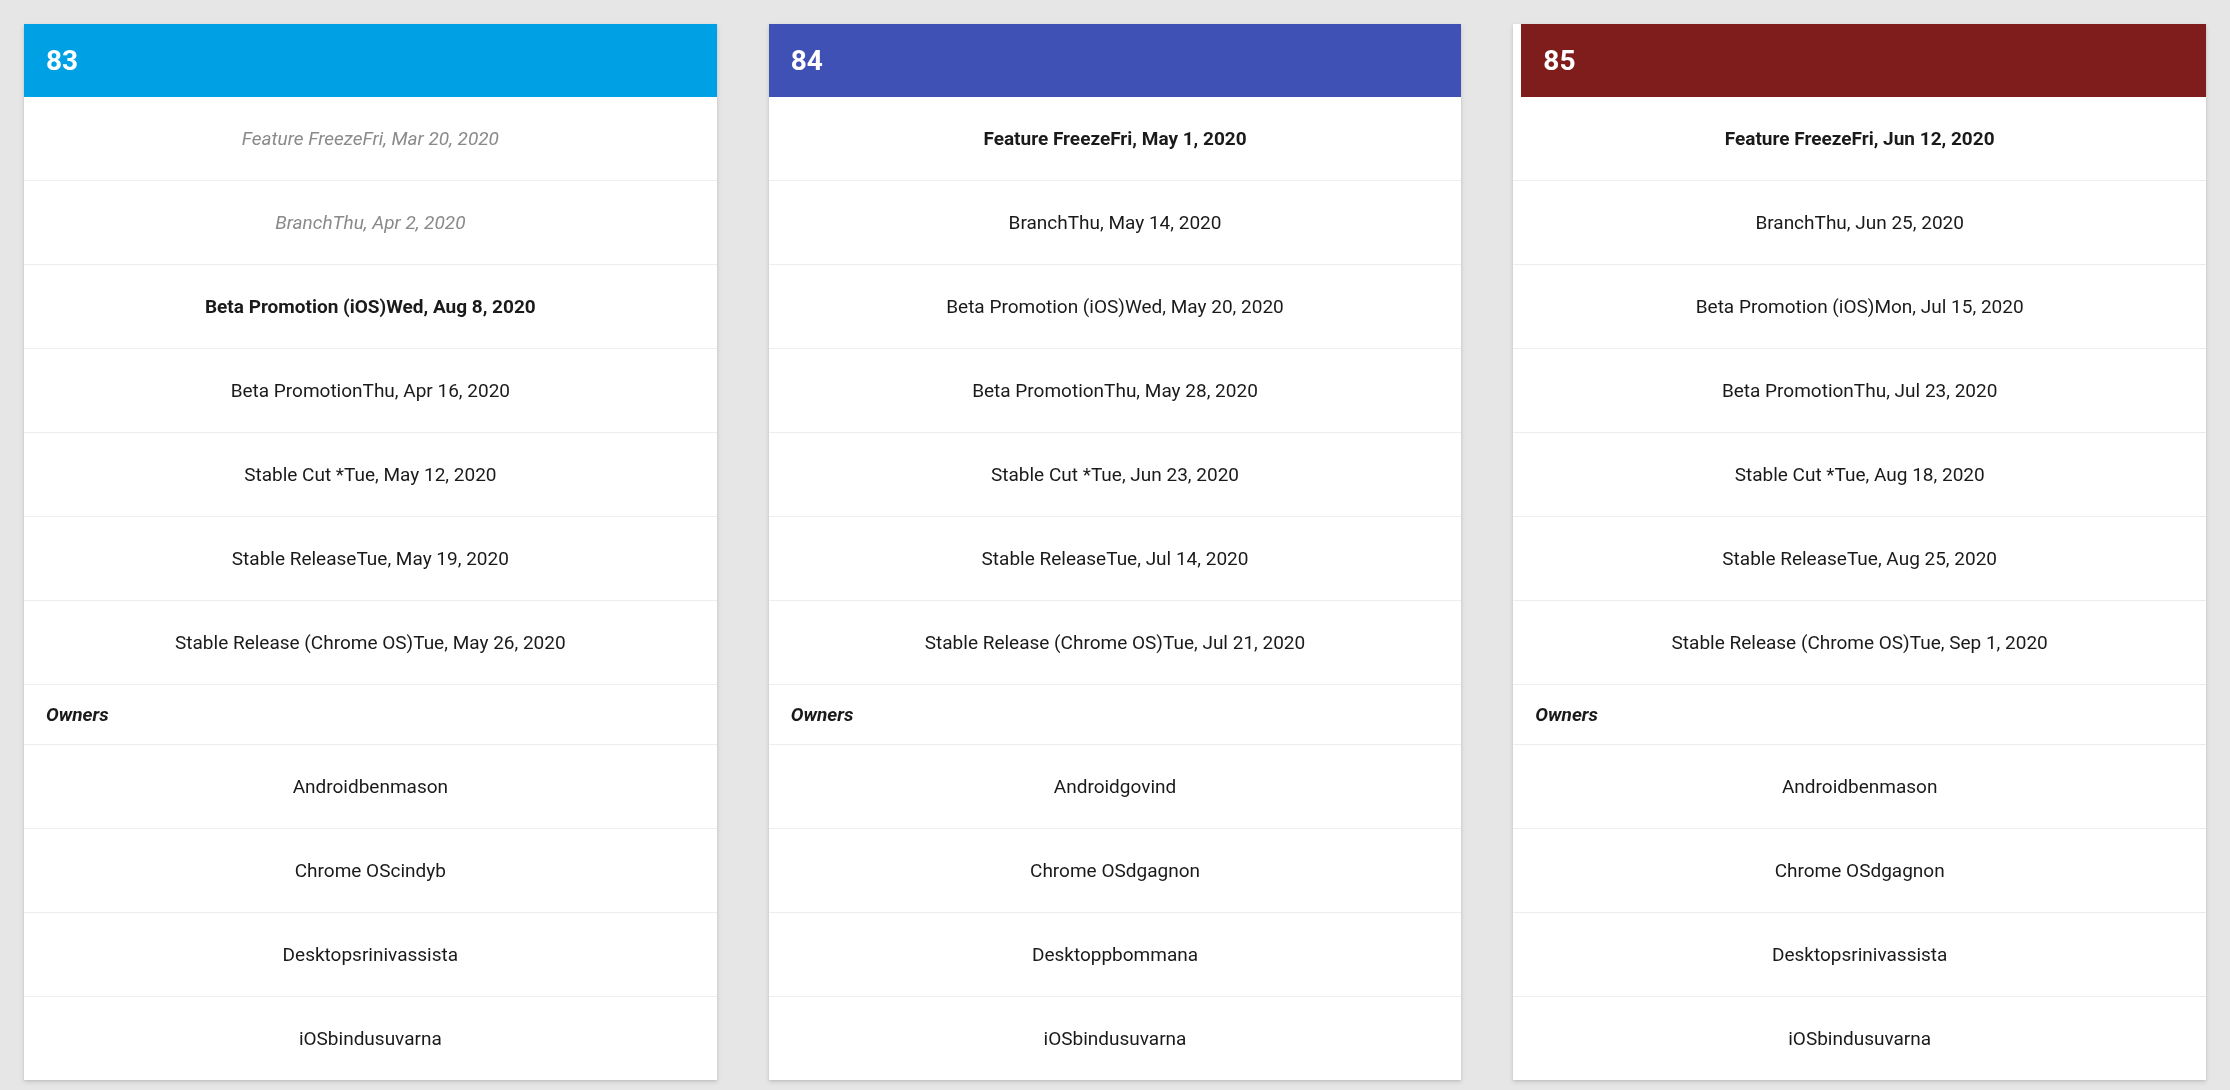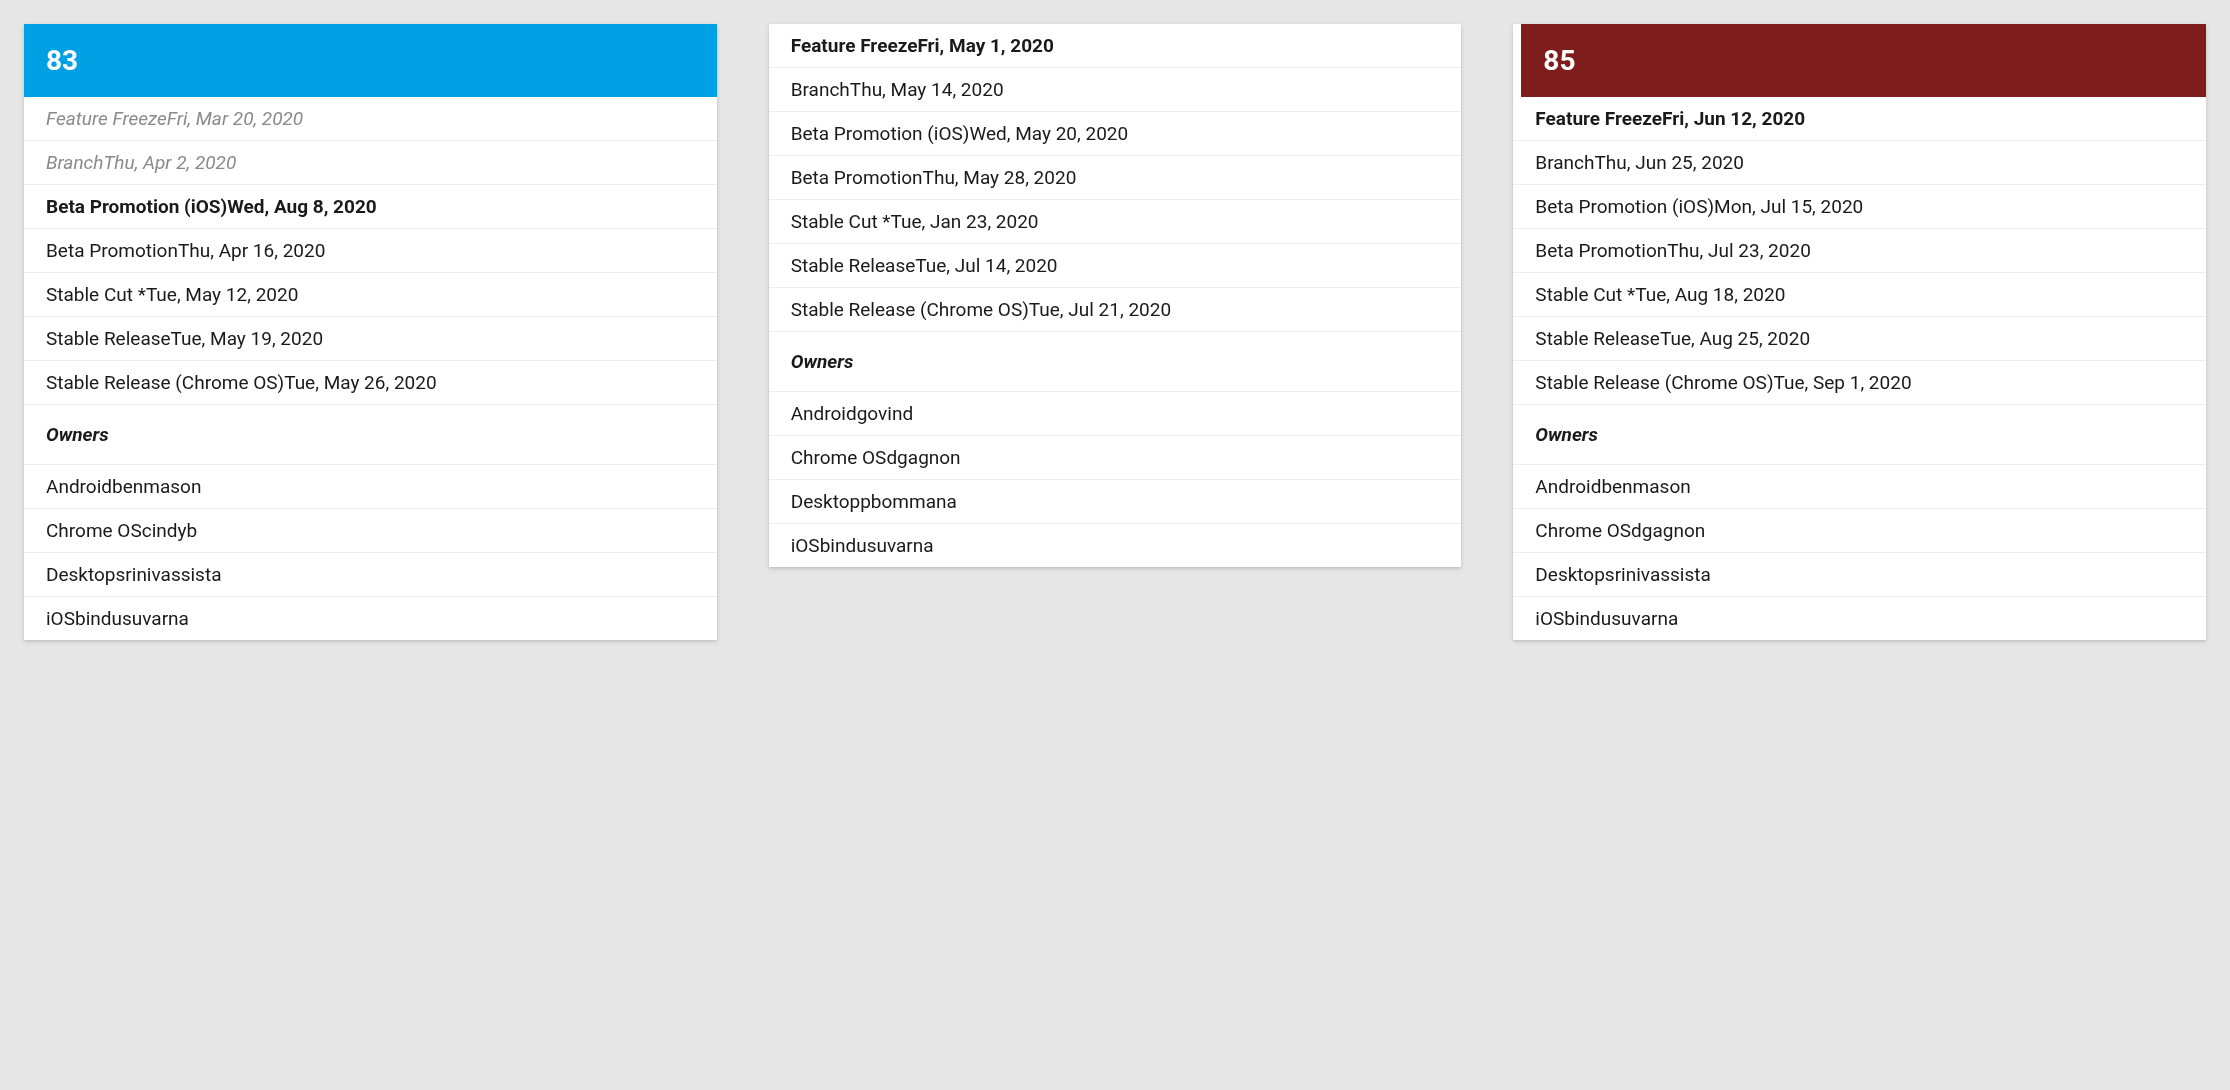--- a/index.html
+++ b/index.html
@@ -25,23 +25,23 @@
       box-shadow: 0 2px 5px rgba(0,0,0,0.12), 0 1px 2px rgba(0,0,0,0.08);
     }
     .card-header {
       color: #ffffff;
       font-size: 28px;
       font-weight: 700;
       padding: 20px 22px;
     }
     .row {
       display: flex;
-      justify-content: flex-start;
+      justify-content: center;
       align-items: center;
-      padding: 10px 22px;
+      padding: 30px 22px;
       border-bottom: 1px solid #ededed;
       font-size: 19px;
       color: #1a1a1a;
     }
     .row:last-child {
       border-bottom: none;
     }
     .row .label {
       text-align: left;
     }
@@ -112,39 +112,40 @@
       <div class="row">
         <span class="label">Desktop</span>
         <span class="value">srinivassista</span>
       </div>
       <div class="row">
         <span class="label">iOS</span>
         <span class="value">bindusuvarna</span>
       </div>
     </div>
     <div class="card">
+      <div class="card-header" style="background-color: rgb(63, 81, 181);">84</div>
       <div class="row highlight">
         <span class="label">Feature Freeze</span>
         <span class="value">Fri, May 1, 2020</span>
       </div>
       <div class="row">
         <span class="label">Branch</span>
         <span class="value">Thu, May 14, 2020</span>
       </div>
       <div class="row">
         <span class="label">Beta Promotion (iOS)</span>
         <span class="value">Wed, May 20, 2020</span>
       </div>
       <div class="row">
         <span class="label">Beta Promotion</span>
         <span class="value">Thu, May 28, 2020</span>
       </div>
       <div class="row">
         <span class="label">Stable Cut *</span>
-        <span class="value">Tue, Jan 23, 2020</span>
+        <span class="value">Tue, Jun 23, 2020</span>
       </div>
       <div class="row">
         <span class="label">Stable Release</span>
         <span class="value">Tue, Jul 14, 2020</span>
       </div>
       <div class="row">
         <span class="label">Stable Release (Chrome OS)</span>
         <span class="value">Tue, Jul 21, 2020</span>
       </div>
       <div class="section-title">Owners</div>

